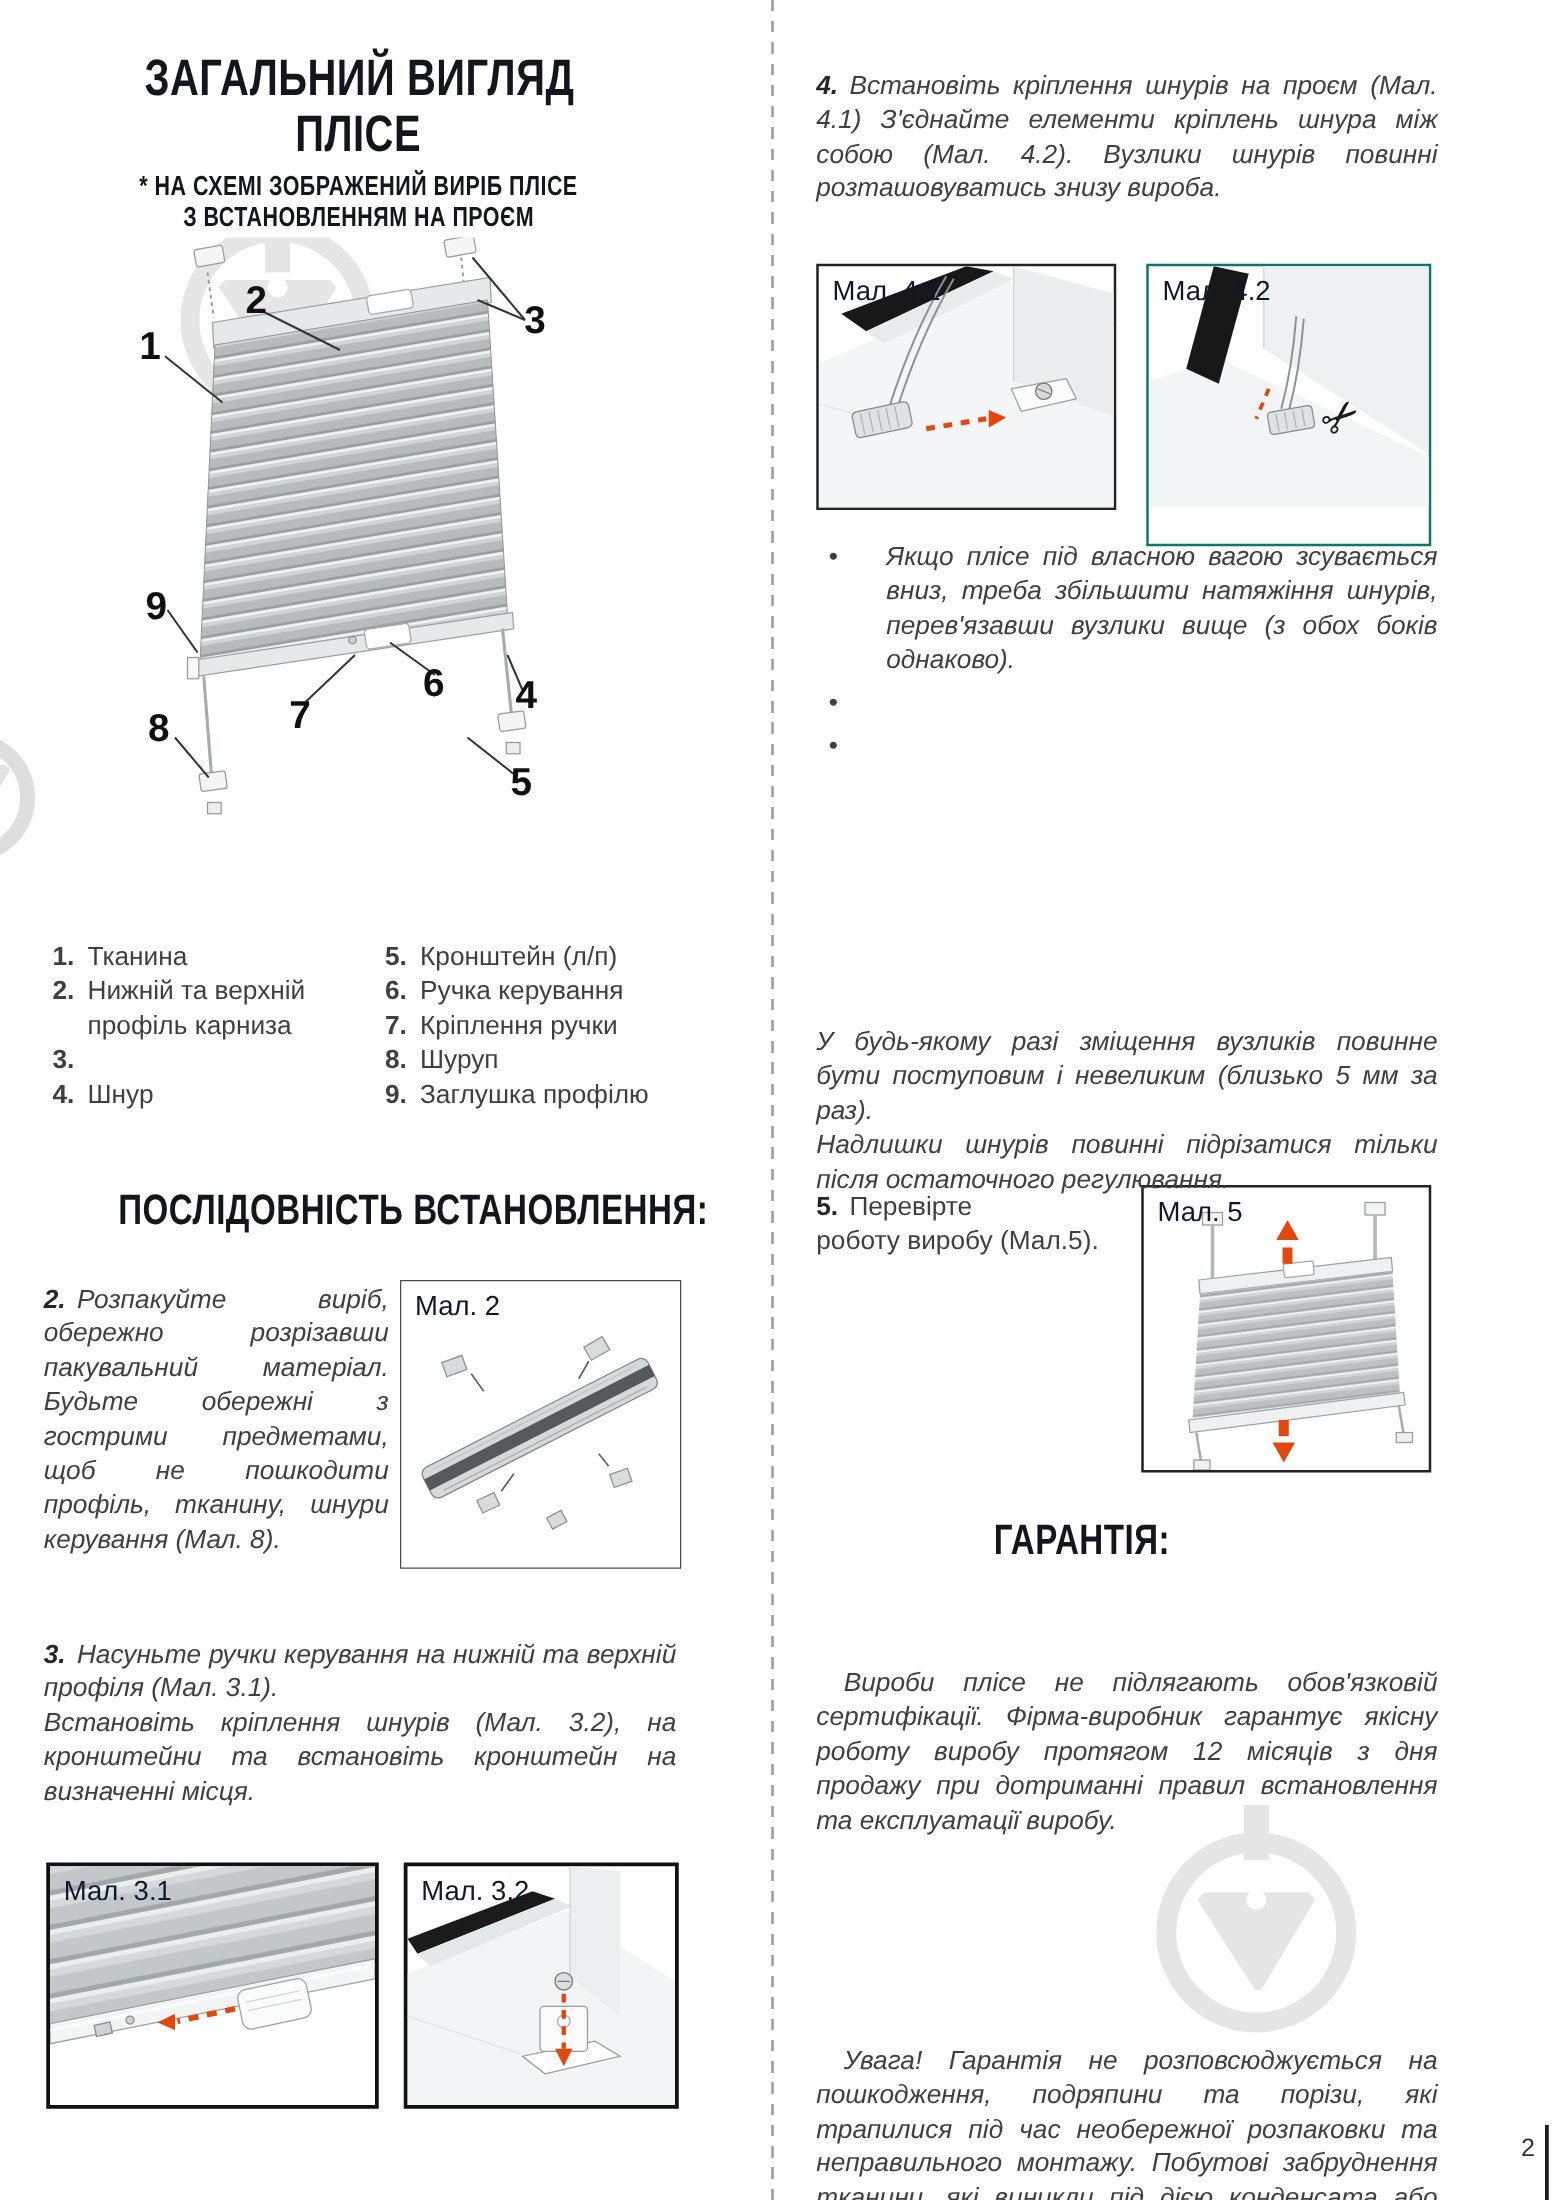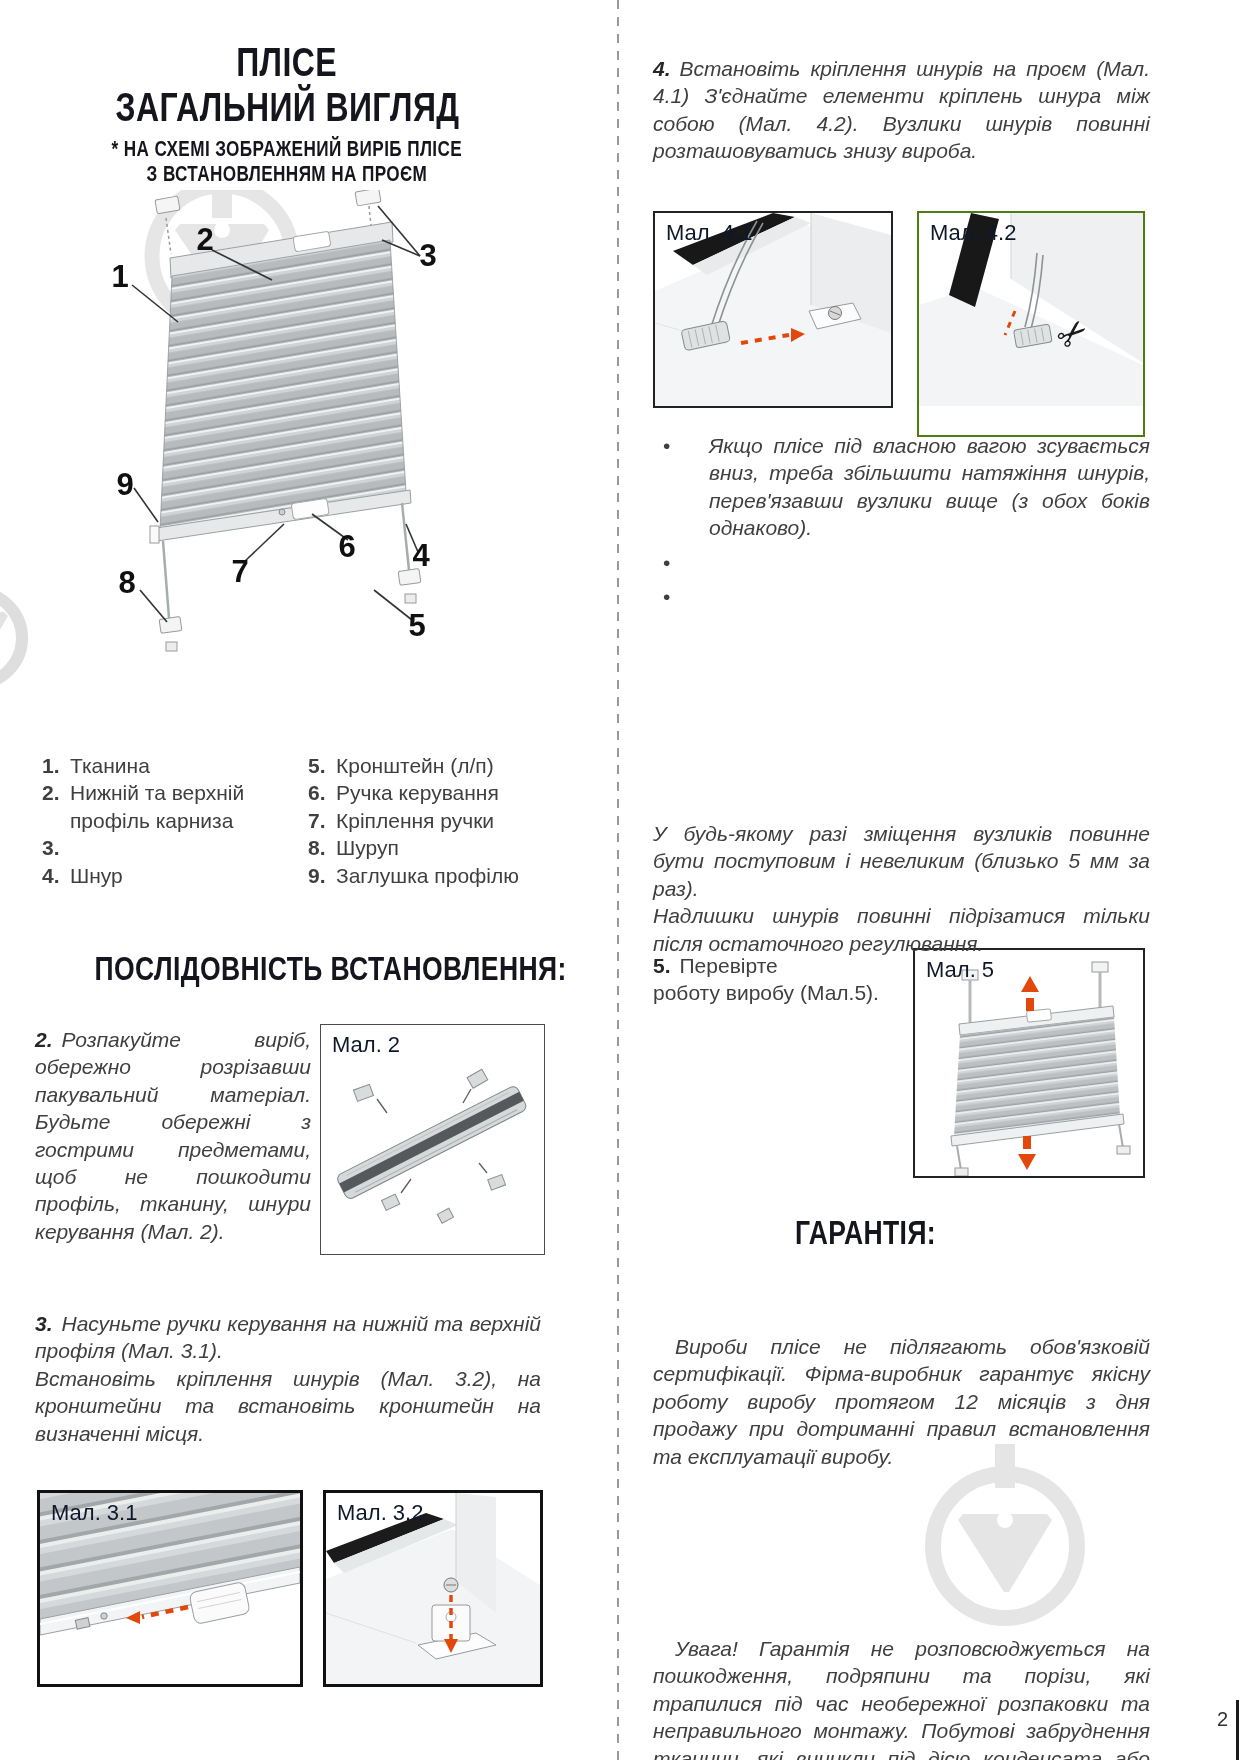--- a/index.html
+++ b/index.html
@@ -34,22 +34,22 @@
 <body>
 
 <div class="divider"></div>
 
 <svg class="wm" style="left:-62px;top:578px;" width="110" height="120">
   <circle cx="38" cy="60" r="46" fill="none" stroke="#dedede" stroke-width="12"></circle>
   <path d="M14 34 h52 l4 4 -27 46 -4 0 -29 -46 z" fill="#e2e2e2"></path>
 </svg>
 
 <div class="abs center z1" style="left:28px;top:40px;width:518px;">
+  <div class="title-line"><span class="cond">ЗАГАЛЬНИЙ ВИГЛЯД</span></div>
   <div class="title-line"><span class="cond">ПЛІСЕ</span></div>
-  <div class="title-line"><span class="cond">ЗАГАЛЬНИЙ ВИГЛЯД</span></div>
 </div>
 
 <div class="abs center z1" style="left:28px;top:136px;width:518px;">
   <div class="subtitle-line"><span class="cond">* НА СХЕМІ ЗОБРАЖЕНИЙ ВИРІБ ПЛІСЕ</span></div>
   <div class="subtitle-line"><span class="cond">З ВСТАНОВЛЕННЯМ НА ПРОЄМ</span></div>
 </div>
 
 <div class="abs" style="left:60px;top:190px;width:470px;height:472px;">
   <svg width="470" height="472" viewBox="0 0 470 472">
     <defs>
@@ -167,21 +167,21 @@
       <b style="width:28px;flex:0 0 28px;">9.</b>
       <span>Заглушка профілю</span>
     </div>
 </div>
 
 <div class="abs center z1" style="left:28px;top:948px;width:518px;">
   <div class="h2-line"><span class="cond">ПОСЛІДОВНІСТЬ ВСТАНОВЛЕННЯ:</span></div>
 </div>
 
 <div class="abs body-text just z1" style="left:35px;top:1026px;width:276px;">
-  <b class="stepnum">2.</b><span>Розпакуйте виріб, обережно розрізавши пакувальний матеріал. Будьте обережні з гострими предметами, щоб не пошкодити профіль, тканину, шнури керування (Мал. 2).</span>
+  <b class="stepnum">2.</b><span>Розпакуйте виріб, обережно розрізавши пакувальний матеріал. Будьте обережні з гострими предметами, щоб не пошкодити профіль, тканину, шнури керування (Мал. 8).</span>
 </div>
 
 <div class="figbox" style="left:320px;top:1024px;width:225px;height:231px;border:1.5px solid #4a4a4a;">
   <div class="figlabel">Мал. 2</div>
   <svg width="222" height="228" viewBox="0 0 222 228">
     <g transform="rotate(-27 111 118)">
       <rect x="10" y="104" width="202" height="27" rx="6" fill="#d6d9da" stroke="#7f8486"></rect>
       <rect x="10" y="112" width="202" height="10" fill="#55595c"></rect>
       <line x1="20" y1="108" x2="202" y2="108" stroke="#bfc3c5"></line>
       <line x1="20" y1="127" x2="202" y2="127" stroke="#a9adaf"></line>
@@ -278,21 +278,21 @@
       <line x1="63" y1="114" x2="63" y2="131" stroke="#aeb2b4"></line>
     </g>
     <line x1="86" y1="130" x2="134" y2="122" stroke="#e2470c" stroke-width="4" stroke-dasharray="7 7"></line>
     <polygon points="136,115 136,129 150,121" fill="#e2470c"></polygon>
     <polygon points="154,98 198,90 206,106 162,116" fill="#fcfcfd" stroke="#9a9a9a"></polygon>
     <circle cx="180" cy="100" r="6.5" fill="#d8d8d8" stroke="#777"></circle>
     <line x1="175" y1="98" x2="185" y2="102" stroke="#777"></line>
   </svg>
 </div>
 
-<div class="figbox" style="left:917px;top:211px;width:228px;height:226px;border:2px solid #4d7c0f;">
+<div class="figbox" style="left:917px;top:211px;width:228px;height:226px;border:2px solid #0f766e;">
   <div class="figlabel">Мал. 4.2</div>
   <svg width="224" height="193" viewBox="0 0 224 193">
     <polygon points="92,0 224,0 224,150 92,66" fill="#eef0f1"></polygon>
     <line x1="92" y1="0" x2="92" y2="66" stroke="#d2d5d6"></line>
     <polygon points="0,92 56,74 224,152 224,193 0,193" fill="#f3f4f5"></polygon>
     <polygon points="52,0 80,6 56,94 30,82" fill="#181818"></polygon>
     <path d="M118,40 C116,66 112,92 106,114" fill="none" stroke="#8d9294" stroke-width="1.6"></path>
     <path d="M124,42 C122,68 118,94 112,116" fill="none" stroke="#8d9294" stroke-width="1.6"></path>
     <g transform="rotate(-10 114 124)">
       <rect x="96" y="114" width="36" height="18" rx="3" fill="#dfe2e3" stroke="#858a8c"></rect>

